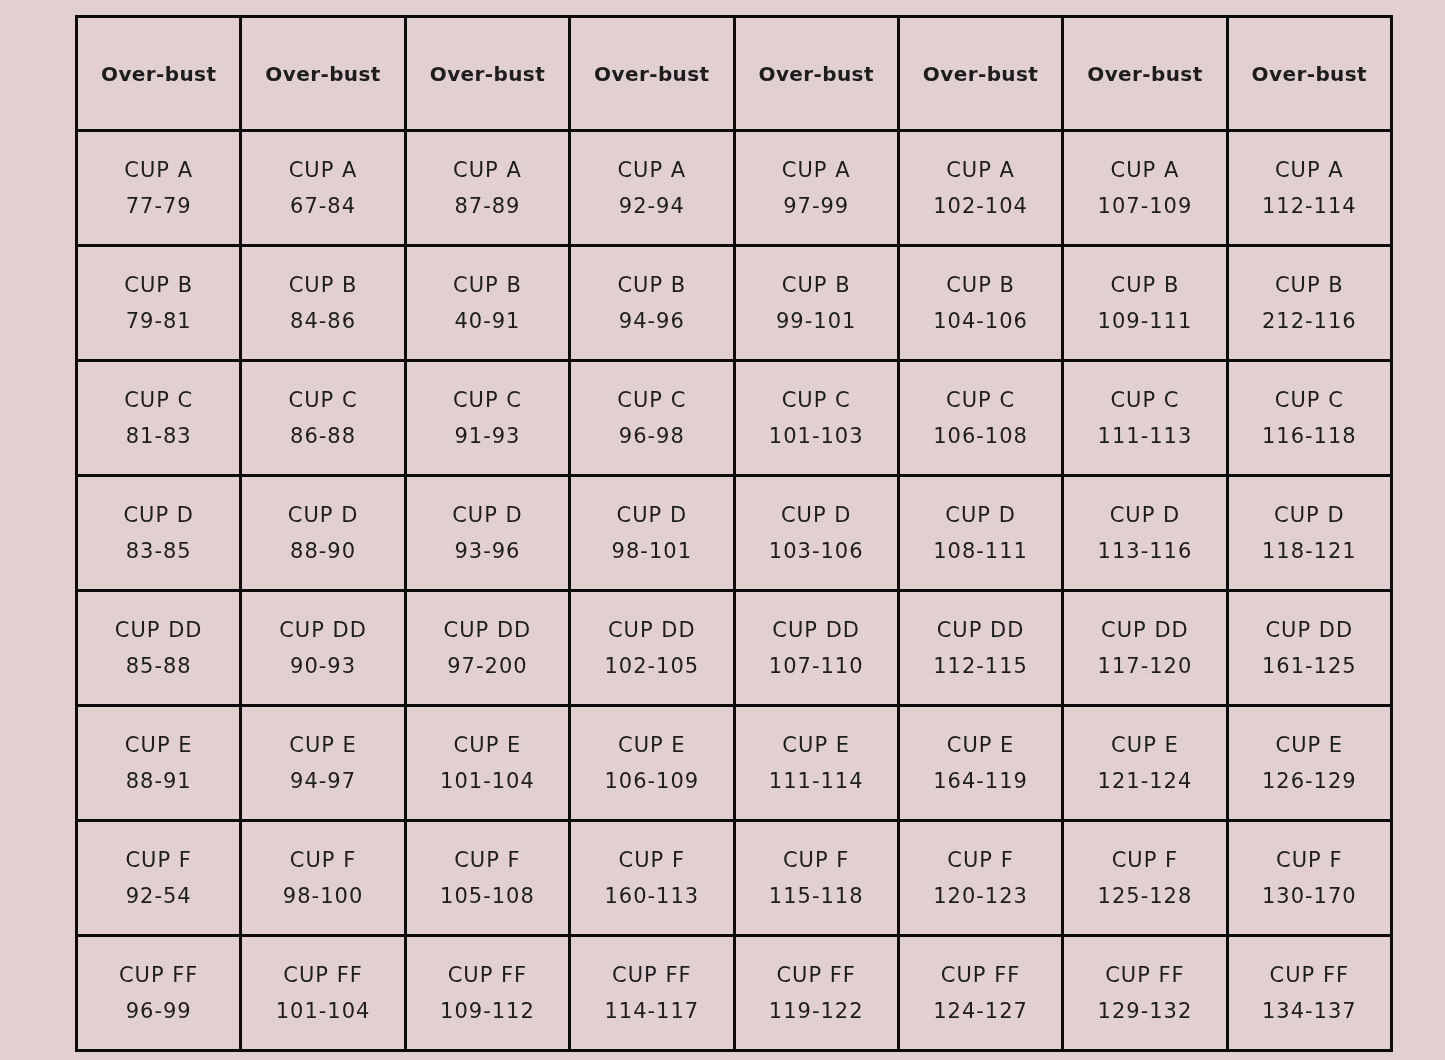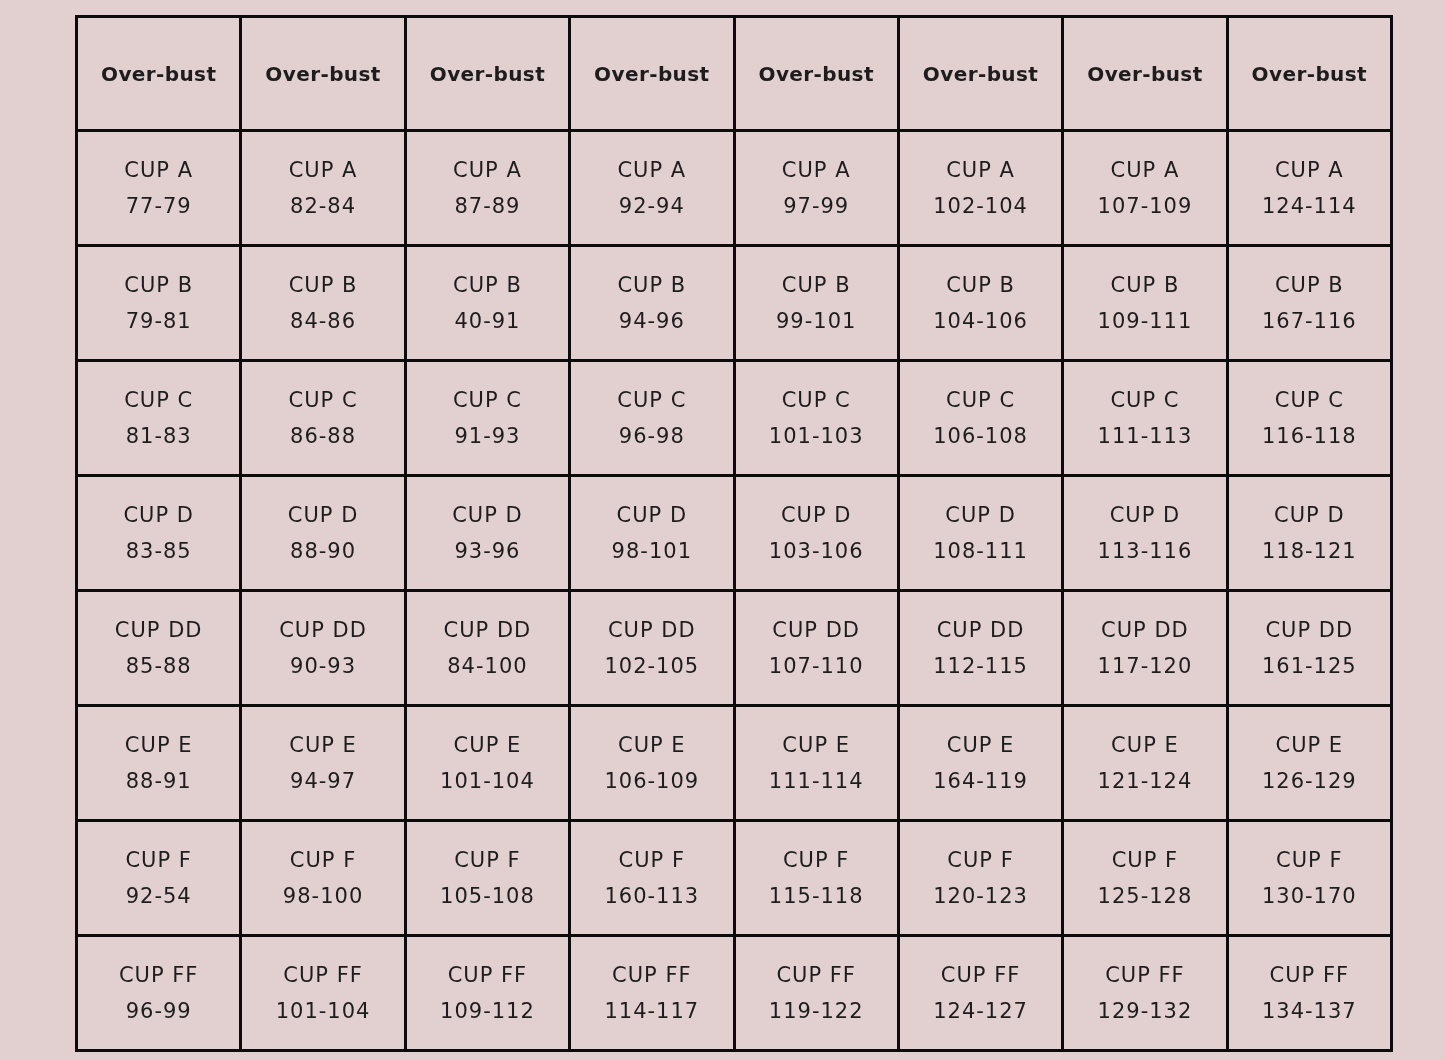--- a/index.html
+++ b/index.html
@@ -71,21 +71,21 @@
         </tr>
     </thead>
     <tbody>
         <tr>
           <td>
             <div class="cell-cup">CUP A</div>
             <div class="cell-range">77-79</div>
           </td>
           <td>
             <div class="cell-cup">CUP A</div>
-            <div class="cell-range">82-84</div>
+            <div class="cell-range">67-84</div>
           </td>
           <td>
             <div class="cell-cup">CUP A</div>
             <div class="cell-range">87-89</div>
           </td>
           <td>
             <div class="cell-cup">CUP A</div>
             <div class="cell-range">92-94</div>
           </td>
           <td>
@@ -95,21 +95,21 @@
           <td>
             <div class="cell-cup">CUP A</div>
             <div class="cell-range">102-104</div>
           </td>
           <td>
             <div class="cell-cup">CUP A</div>
             <div class="cell-range">107-109</div>
           </td>
           <td>
             <div class="cell-cup">CUP A</div>
-            <div class="cell-range">124-114</div>
+            <div class="cell-range">112-114</div>
           </td>
         </tr>
         <tr>
           <td>
             <div class="cell-cup">CUP B</div>
             <div class="cell-range">79-81</div>
           </td>
           <td>
             <div class="cell-cup">CUP B</div>
             <div class="cell-range">84-86</div>
@@ -129,21 +129,21 @@
           <td>
             <div class="cell-cup">CUP B</div>
             <div class="cell-range">104-106</div>
           </td>
           <td>
             <div class="cell-cup">CUP B</div>
             <div class="cell-range">109-111</div>
           </td>
           <td>
             <div class="cell-cup">CUP B</div>
-            <div class="cell-range">167-116</div>
+            <div class="cell-range">212-116</div>
           </td>
         </tr>
         <tr>
           <td>
             <div class="cell-cup">CUP C</div>
             <div class="cell-range">81-83</div>
           </td>
           <td>
             <div class="cell-cup">CUP C</div>
             <div class="cell-range">86-88</div>
@@ -211,21 +211,21 @@
           <td>
             <div class="cell-cup">CUP DD</div>
             <div class="cell-range">85-88</div>
           </td>
           <td>
             <div class="cell-cup">CUP DD</div>
             <div class="cell-range">90-93</div>
           </td>
           <td>
             <div class="cell-cup">CUP DD</div>
-            <div class="cell-range">84-100</div>
+            <div class="cell-range">97-200</div>
           </td>
           <td>
             <div class="cell-cup">CUP DD</div>
             <div class="cell-range">102-105</div>
           </td>
           <td>
             <div class="cell-cup">CUP DD</div>
             <div class="cell-range">107-110</div>
           </td>
           <td>

